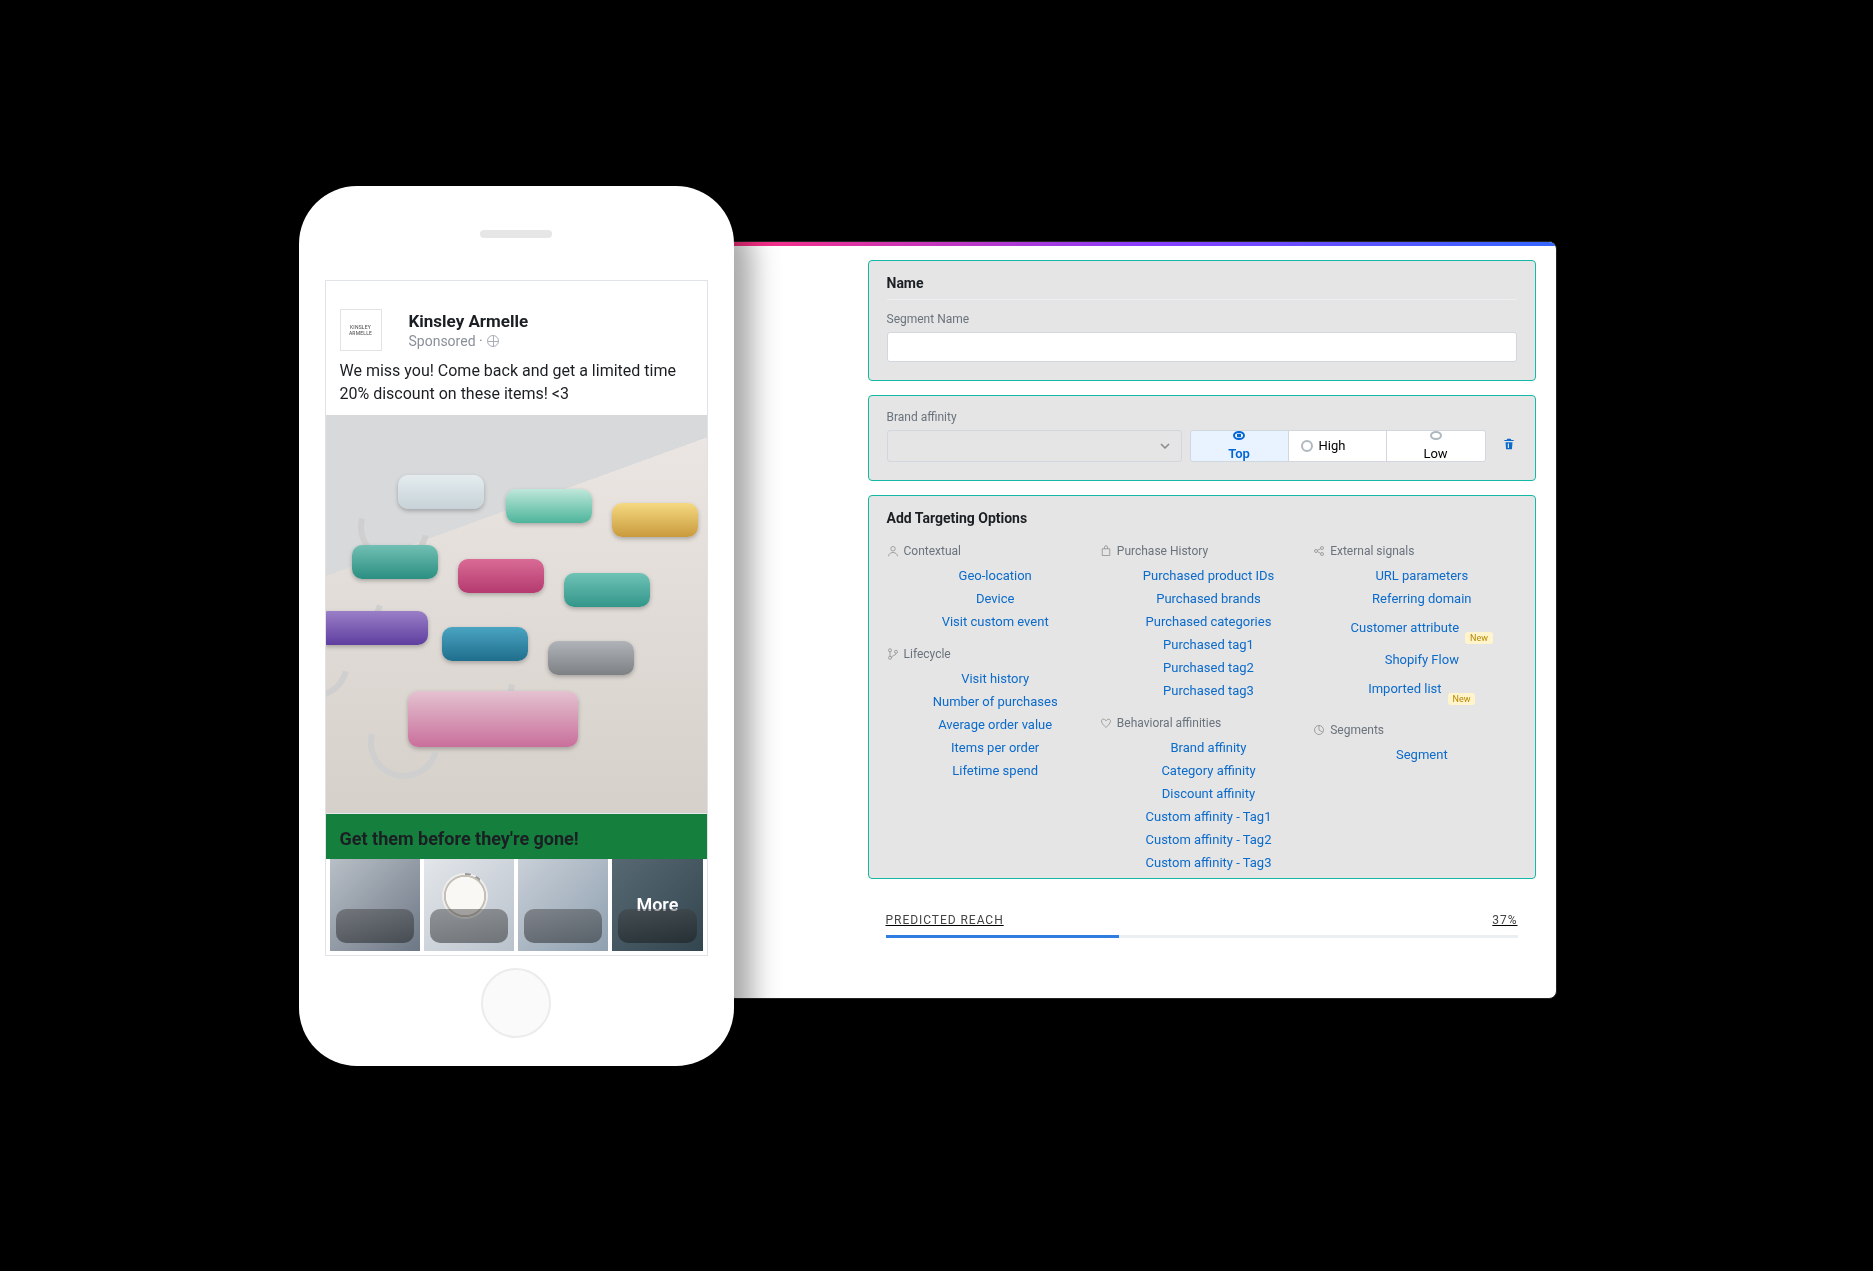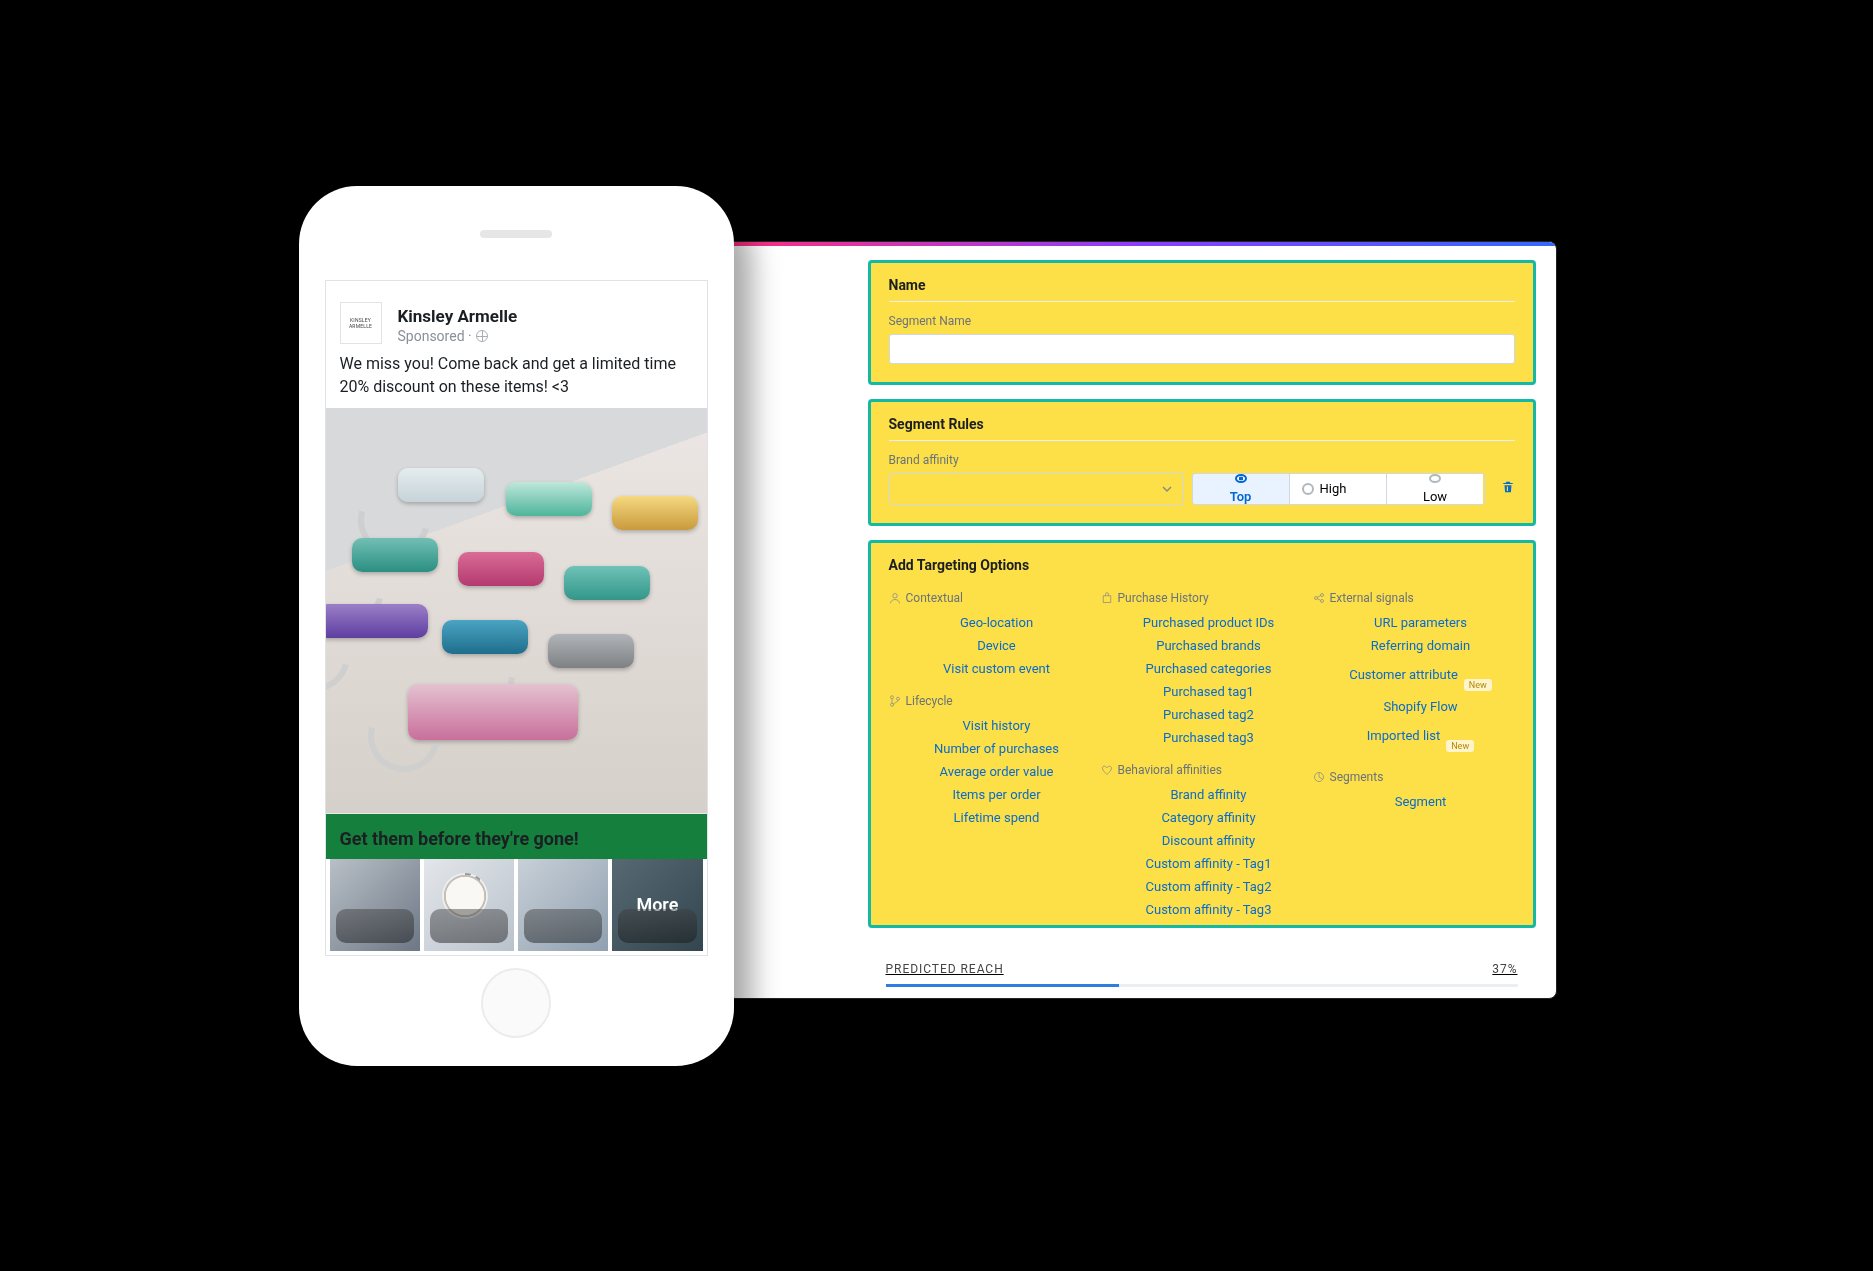--- a/index.html
+++ b/index.html
@@ -33,22 +33,22 @@
     box-shadow: 10px 10px 0 rgba(0,0,0,.6);
   }
   .dash-gradient {
     height: 4px;
     background: linear-gradient(90deg,#ff2f7e 0%, #8a3ffc 50%, #3468ff 100%);
   }
   .dash-body {
     padding: 0 20px 0 10px;
   }
   .card {
-    background: #fde047;
-    border: 3px solid #14b8a6;
+    background: #e5e5e5;
+    border: 1px solid #14b8a6;
     border-radius: 4px;
     margin: 14px 0 0 130px;
     padding: 14px 18px 18px 18px;
   }
   .card h3 {
     font-size: 14px;
     font-weight: 700;
     color: #1b1f23;
     margin-bottom: 12px;
     border-bottom: 1px solid #eceff1;
@@ -170,21 +170,21 @@
     border:2px solid #ececec;
     background:#fafafa;
   }
   .ad {
     border:1px solid #dfe3e8;
     background:#fff;
     height:100%;
     overflow:hidden;
     display:flex;flex-direction:column;
   }
-  .ad-head{ padding:21px 14px 8px 14px; display:flex; gap:16px; align-items:flex-end;}
+  .ad-head{ padding:28px 14px 8px 14px; display:flex; gap:27px; align-items:center;}
   .brand-logo{
     width:42px;height:42px;flex:0 0 42px;
     border:1px solid #e3e3e3;
     font-size:5px;color:#444;display:flex;align-items:center;justify-content:center;text-align:center;
     letter-spacing:.04em;
   }
   .brand-name{font-weight:700;color:#1b1f23;font-size:17px;}
   .sponsored{color:#8a9099;font-size:14px;display:flex;align-items:center;gap:4px;margin-top:2px;}
   .globe{width:12px;height:12px;border:1px solid #a8aeb5;border-radius:50%;position:relative;}
   .globe::before{content:"";position:absolute;left:0;right:0;top:50%;border-top:1px solid #a8aeb5;}
@@ -240,21 +240,20 @@
     <div class="dash-gradient"></div>
     <div class="dash-body">
 
       <div class="card">
         <h3>Name</h3>
         <span class="label-sm">Segment Name</span>
         <input class="text-input" type="text" value="" style="">
       </div>
 
       <div class="card">
-        <h3>Segment Rules</h3>
         <span class="label-sm">Brand affinity</span>
         <div class="rule-row">
           <div class="select-box">
             <svg class="opt-icon" viewBox="0 0 12 12">
                 <path d="M2 4l4 4 4-4" stroke="#888" stroke-width="1.5" fill="none"></path>
               </svg>
           </div>
           <div class="seg-group">
             <div class="seg-btn active">
                 <span class="radio-dot"></span>

